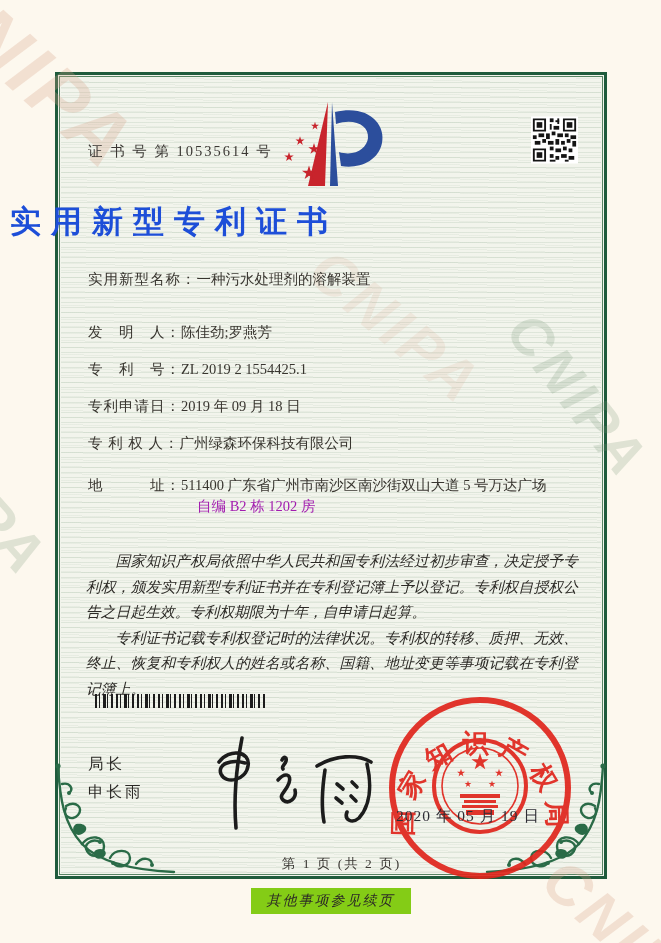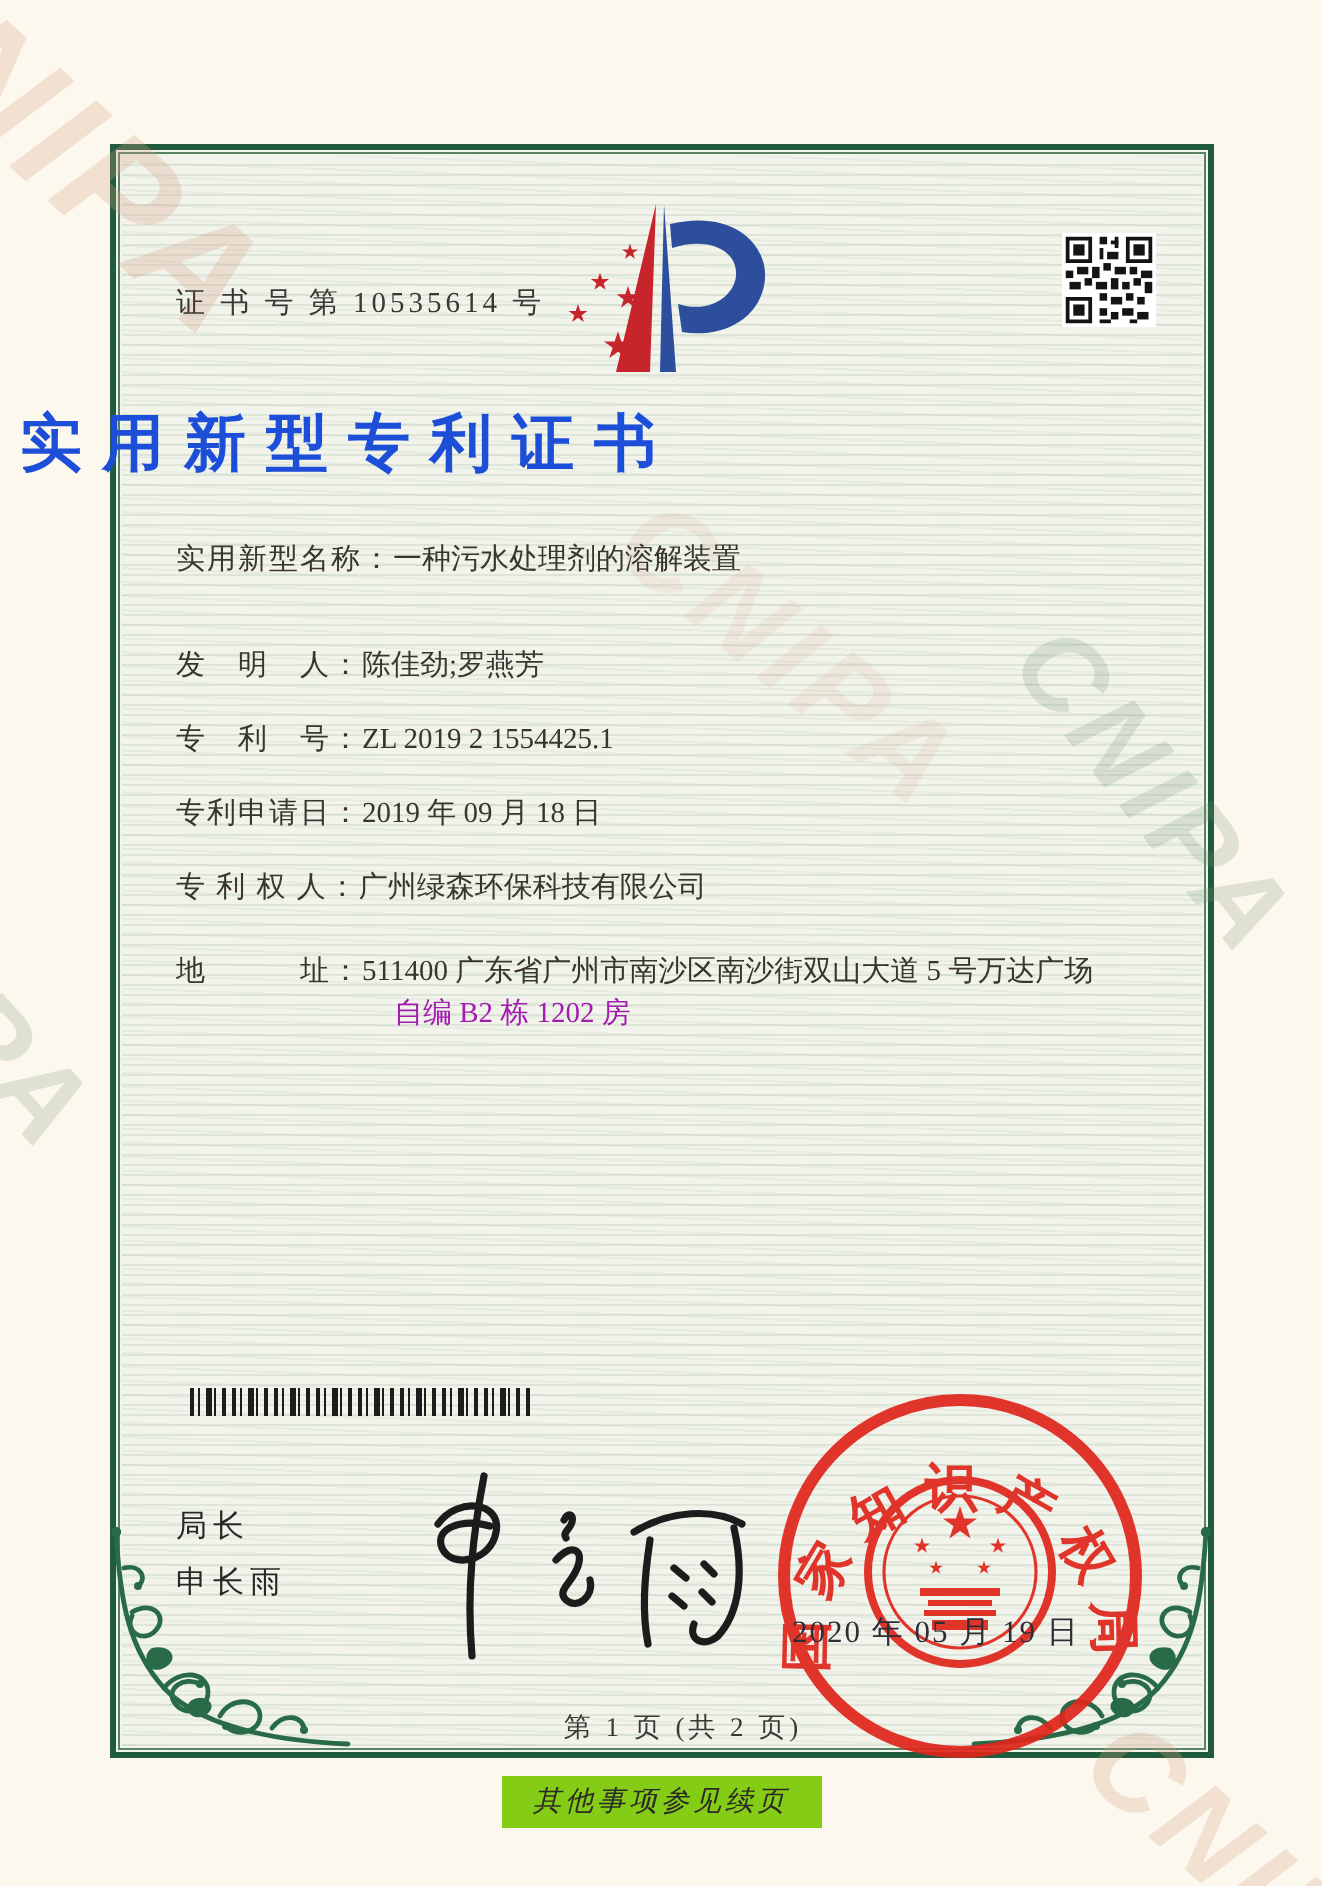--- a/index.html
+++ b/index.html
@@ -218,20 +218,22 @@
     </div>
     <div class="row" style="top:434px;">
       <span class="lbl">专 利 权 人：</span><span>广州绿森环保科技有限公司</span>
     </div>
     <div class="row" style="top:476px;">
       <span class="lbl">地　　　址：</span><span>511400 广东省广州市南沙区南沙街双山大道 5 号万达广场</span>
     </div>
     <div class="addr-l2" style="top:497px;">自编 B2 栋 1202 房</div>
 
     <div class="paras">
+      <p>国家知识产权局依照中华人民共和国专利法经过初步审查，决定授予专利权，颁发实用新型专利证书并在专利登记簿上予以登记。专利权自授权公告之日起生效。专利权期限为十年，自申请日起算。</p>
+      <p>专利证书记载专利权登记时的法律状况。专利权的转移、质押、无效、终止、恢复和专利权人的姓名或名称、国籍、地址变更等事项记载在专利登记簿上。</p>
     </div>
 
     <div class="barcode"></div>
 
     <div class="signer">
       <div>局长</div>
       <div>申长雨</div>
     </div>
 
     <svg class="signature" width="210" height="105" viewBox="0 0 210 105">

